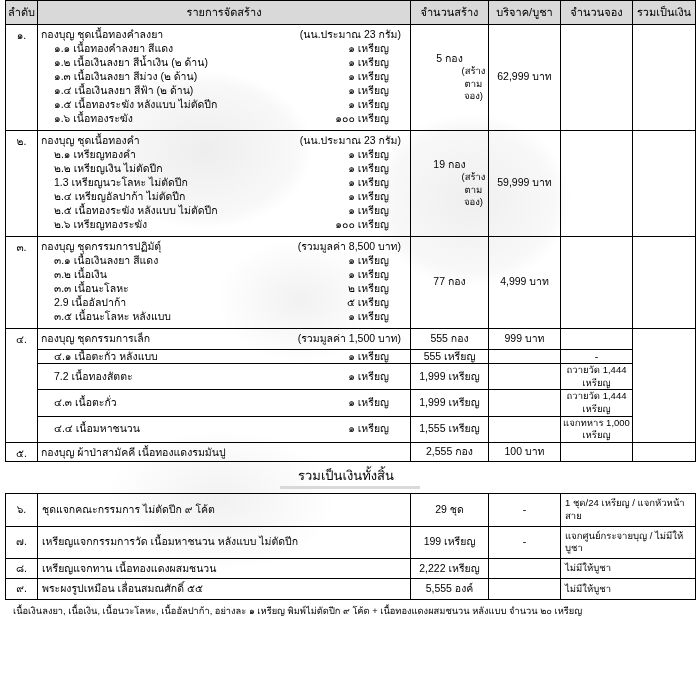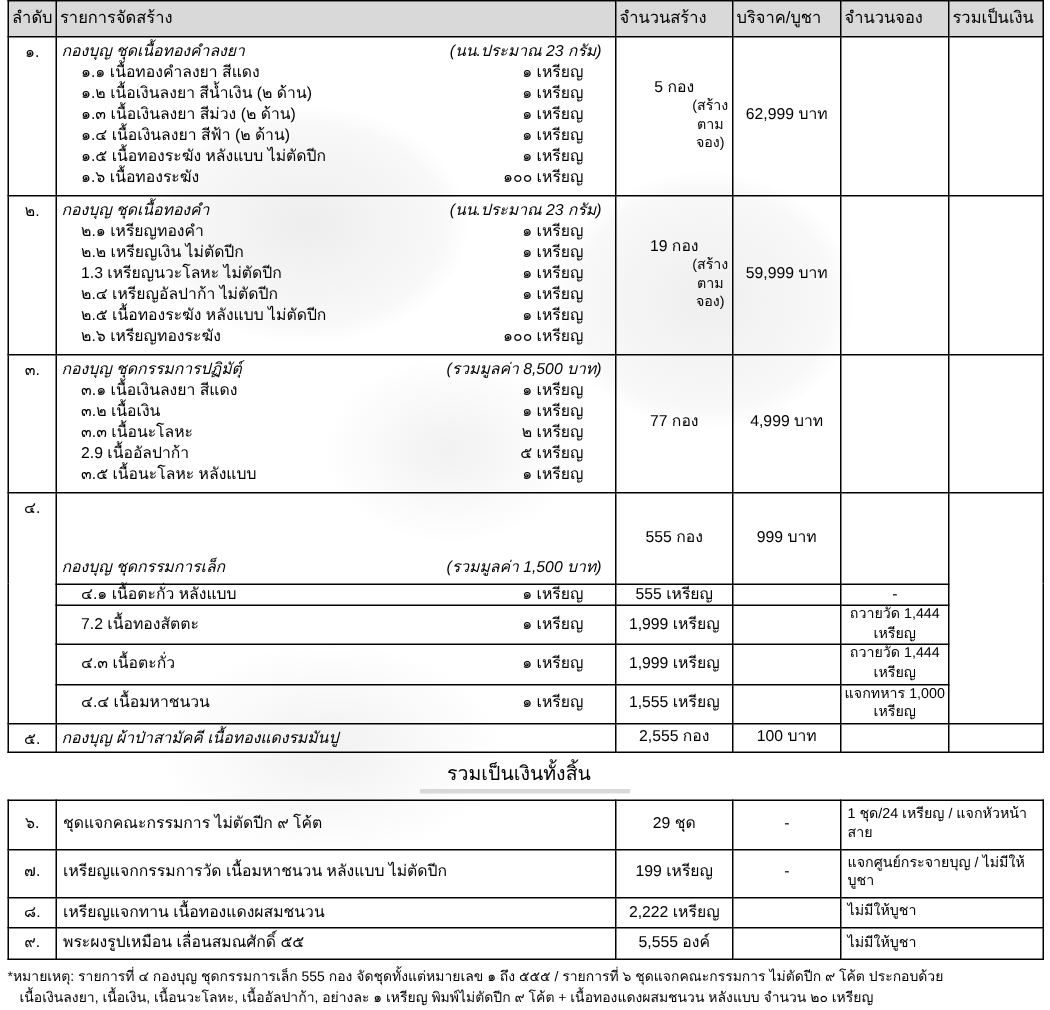--- a/index.html
+++ b/index.html
@@ -36,21 +36,21 @@
   }
   td, th {
     border: 1px solid #000;
     padding: 0;
     font-size: 10.5px;
     line-height: 1.32;
     vertical-align: middle;
     background: transparent;
   }
   .hdr td {
-    text-align: left;
+    text-align: center;
     background: #d9d9d9;
     font-size: 11px;
     padding: 4px 2px;
     font-weight: normal;
   }
   
   col.c-no    { width: 32px; }
   col.c-desc  { width: 373px; }
   col.c-made  { width: 78px; }
   col.c-don   { width: 72px; }
@@ -59,21 +59,20 @@
 
   .cell { padding: 3px 4px; }
   .center { text-align: center; }
   .no-cell { text-align: center; vertical-align: top; padding-top: 4px; }
 
   .grp-title {
     display: flex;
     justify-content: space-between;
     align-items: baseline;
     padding: 3px 5px 1px 3px;
-    font-style: italic;
   }
   .grp-title .t { }
   .grp-title .note { padding-right: 4px; }
   .sub {
     display: flex;
     justify-content: space-between;
     padding: 0px 5px 0px 16px;
   }
   .sub .q { padding-right: 16px; white-space: nowrap; }
   .sub-list { padding-bottom: 4px; }
@@ -270,21 +269,21 @@
         </td>
         <td class="mid-center">77 กอง</td>
         <td class="mid-center">4,999 บาท</td>
         <td class="mid-center"></td>
         <td class="mid-center"></td>
       </tr>
 
       <tr>
         <td class="no-cell" rowspan="5">๔.</td>
         <td>
-          <div class="grp-title" style="padding-bottom:3px;margin-top:40px;">
+          <div class="grp-title" style="padding-bottom:3px;">
             <span class="t">กองบุญ ชุดกรรมการเล็ก</span>
             <span class="note">(รวมมูลค่า 1,500 บาท)</span>
           </div>
         </td>
         <td class="mid-center">555 กอง</td>
         <td class="mid-center">999 บาท</td>
         <td class="mid-center"></td>
         <td class="mid-center" rowspan="5"></td>
       </tr>
       <tr>
@@ -389,16 +388,15 @@
         <td class="cell">พระผงรูปเหมือน เลื่อนสมณศักดิ์ ๕๕</td>
         <td class="mid-center">5,555 องค์</td>
         <td class="mid-center"></td>
         <td class="cell small">ไม่มีให้บูชา</td>
       </tr>
     </tbody>
   </table>
   </div>
 
   <div class="footnote">
-    <span class="fl">*หมายเหตุ: รายการที่ ๔ กองบุญ ชุดกรรมการเล็ก 555 กอง จัดชุดทั้งแต่หมายเลข ๑ ถึง ๕๕๕ / รายการที่ ๖ ชุดแจกคณะกรรมการ ไม่ตัดปีก ๙ โค้ต ประกอบด้วย</span>
     <span class="fl indent">เนื้อเงินลงยา, เนื้อเงิน, เนื้อนวะโลหะ, เนื้ออัลปาก้า, อย่างละ ๑ เหรียญ พิมพ์ไม่ตัดปีก ๙ โค้ต + เนื้อทองแดงผสมชนวน หลังแบบ จำนวน ๒๐ เหรียญ</span>
   </div>
 </div>
 
 </body></html>

